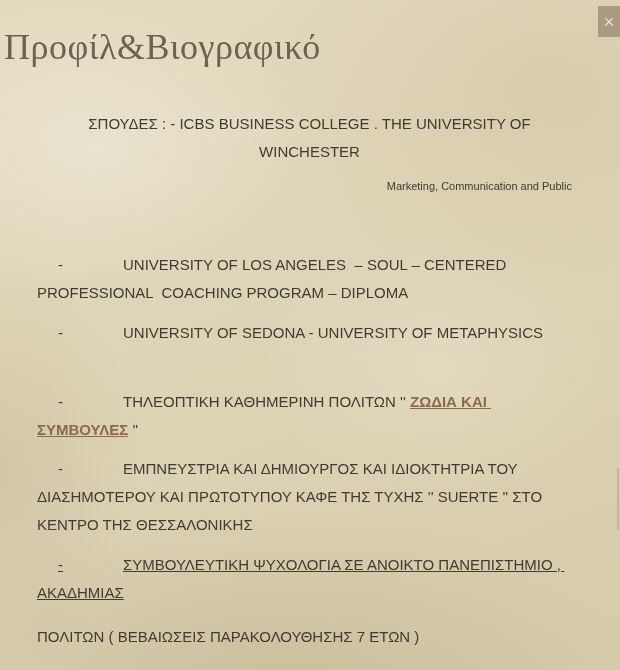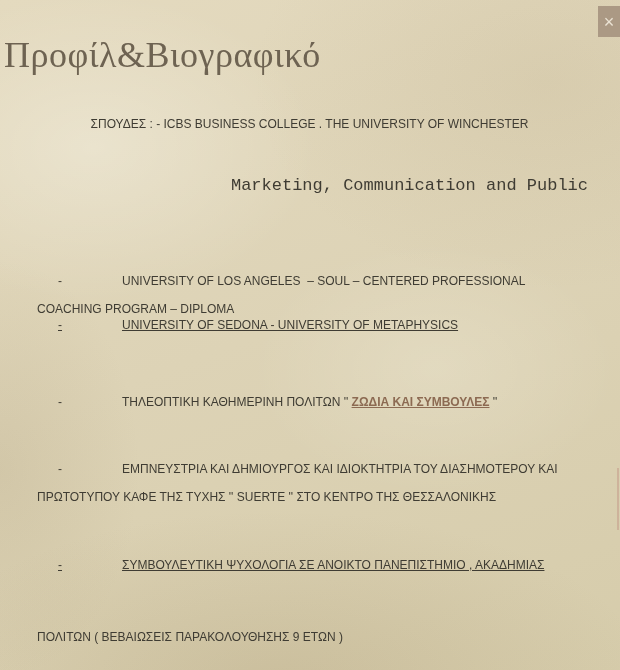--- a/index.html
+++ b/index.html
@@ -16,21 +16,21 @@
       radial-gradient(ellipse 320px 220px at 15% 22%, rgba(255,255,248,0.30), transparent 70%),
       radial-gradient(ellipse 420px 300px at 88% 12%, rgba(168,148,108,0.14), transparent 70%),
       radial-gradient(ellipse 260px 180px at 70% 55%, rgba(255,255,245,0.18), transparent 70%),
       radial-gradient(ellipse 520px 240px at 45% 102%, rgba(148,128,88,0.20), transparent 72%),
       radial-gradient(ellipse 200px 300px at 0% 70%, rgba(150,132,95,0.15), transparent 70%),
       linear-gradient(160deg, #e4dabf 0%, #ddd3b6 48%, #d6ccab 100%);
   }
   .dialog-title {
     position: absolute;
     left: 4px;
-    top: 10px;
+    top: 2px;
     font-family: "Liberation Serif", "DejaVu Serif", serif;
     font-size: 36px;
     font-weight: 400;
     color: #6e6352;
     letter-spacing: 0.5px;
     white-space: nowrap;
   }
   .close-btn {
     position: absolute;
     top: 6px;
@@ -48,48 +48,48 @@
   .close-btn .x {
     color: #ebe3d4;
     font-size: 18px;
     line-height: 1;
     font-weight: 400;
   }
   .txt {
     position: absolute;
     left: 37px;
     width: 545px;
-    font-size: 12px;
+    font-size: 15px;
     line-height: 28px;
     color: #3f3c33;
     white-space: pre-wrap;
   }
   .studies-heading {
     top: 110px;
     text-align: center;
   }
   .studies-subtitle {
     top: 172px;
     left: auto;
-    right: 32px;
+    right: 48px;
     width: 545px;
     text-align: right;
-    font-family: Liberation Mono, monospace;
-    font-size: 17px;
+    font-family: Liberation Sans, sans-serif;
+    font-size: 11px;
     white-space: pre;
   }
   .bullet {
     text-indent: 21px;
   }
   .bullet .tab {
     display: inline-block;
     width: 60px;
   }
-  .b1 { top: 251px; margin-top: 16px; }
-  .b2 { top: 311px; text-decoration: underline; }
+  .b1 { top: 251px; }
+  .b2 { top: 319px; }
   .b3 { top: 388px; }
   .b4 { top: 455px; }
   .b5 { top: 551px; text-decoration: underline; }
   .footer-line { top: 623px; }
   .inline-link {
     color: #8c6a52;
     font-weight: bold;
     text-decoration: underline;
     cursor: pointer;
     white-space: pre-wrap;
@@ -119,15 +119,15 @@
 <div class="txt bullet b1"><span>-</span><span class="tab"></span><span>UNIVERSITY OF LOS ANGELES  – SOUL – CENTERED PROFESSIONAL  COACHING PROGRAM – DIPLOMA</span></div>
 
 <div class="txt bullet b2"><span>-</span><span class="tab"></span><span>UNIVERSITY OF SEDONA - UNIVERSITY OF METAPHYSICS</span></div>
 
 <div class="txt bullet b3"><span>-</span><span class="tab"></span><span>ΤΗΛΕΟΠΤΙΚΗ ΚΑΘΗΜΕΡΙΝΗ ΠΟΛΙΤΩΝ '' </span><a class="inline-link">ΖΩΔΙΑ ΚΑΙ ΣΥΜΒΟΥΛΕΣ</a><span> ''</span></div>
 
 <div class="txt bullet b4"><span>-</span><span class="tab"></span><span>ΕΜΠΝΕΥΣΤΡΙΑ ΚΑΙ ΔΗΜΙΟΥΡΓΟΣ ΚΑΙ ΙΔΙΟΚΤΗΤΡΙΑ ΤΟΥ ΔΙΑΣΗΜΟΤΕΡΟΥ ΚΑΙ ΠΡΩΤΟΤΥΠΟΥ ΚΑΦΕ ΤΗΣ ΤΥΧΗΣ '' SUERTE '' ΣΤΟ ΚΕΝΤΡΟ ΤΗΣ ΘΕΣΣΑΛΟΝΙΚΗΣ</span></div>
 
 <div class="txt bullet b5"><span>-</span><span class="tab"></span><span>ΣΥΜΒΟΥΛΕΥΤΙΚΗ ΨΥΧΟΛΟΓΙΑ ΣΕ ΑΝΟΙΚΤΟ ΠΑΝΕΠΙΣΤΗΜΙΟ , ΑΚΑΔΗΜΙΑΣ</span></div>
 
-<div class="txt footer-line">ΠΟΛΙΤΩΝ ( ΒΕΒΑΙΩΣΕΙΣ ΠΑΡΑΚΟΛΟΥΘΗΣΗΣ 9 ΕΤΩΝ )</div>
+<div class="txt footer-line">ΠΟΛΙΤΩΝ ( ΒΕΒΑΙΩΣΕΙΣ ΠΑΡΑΚΟΛΟΥΘΗΣΗΣ 7 ΕΤΩΝ )</div>
 
 <div class="scrollbar-thumb"></div>
 
 </body></html>

